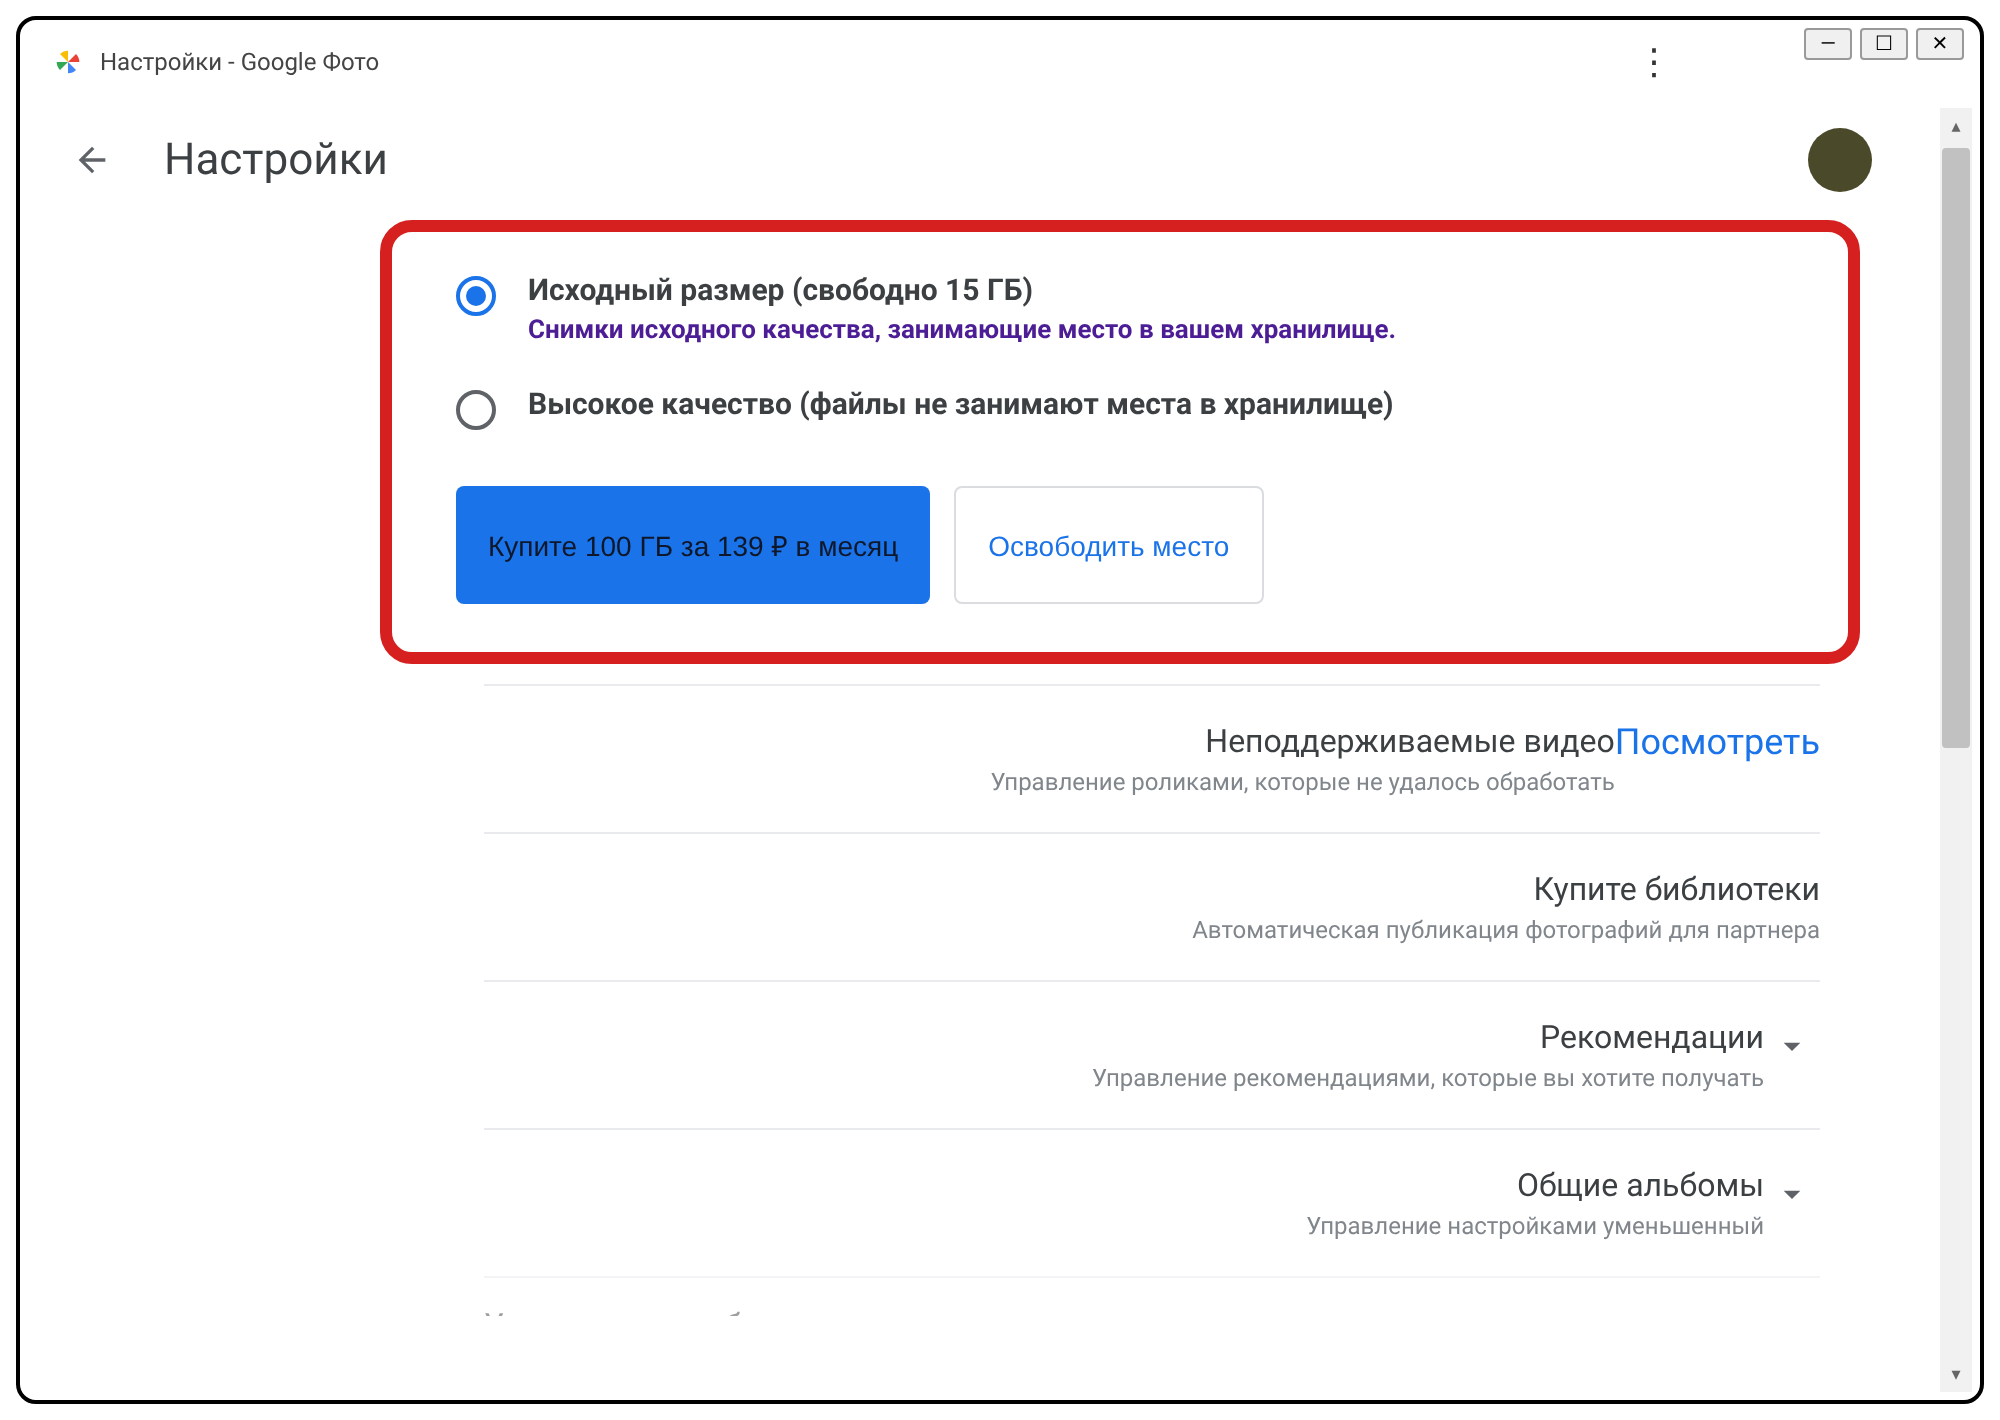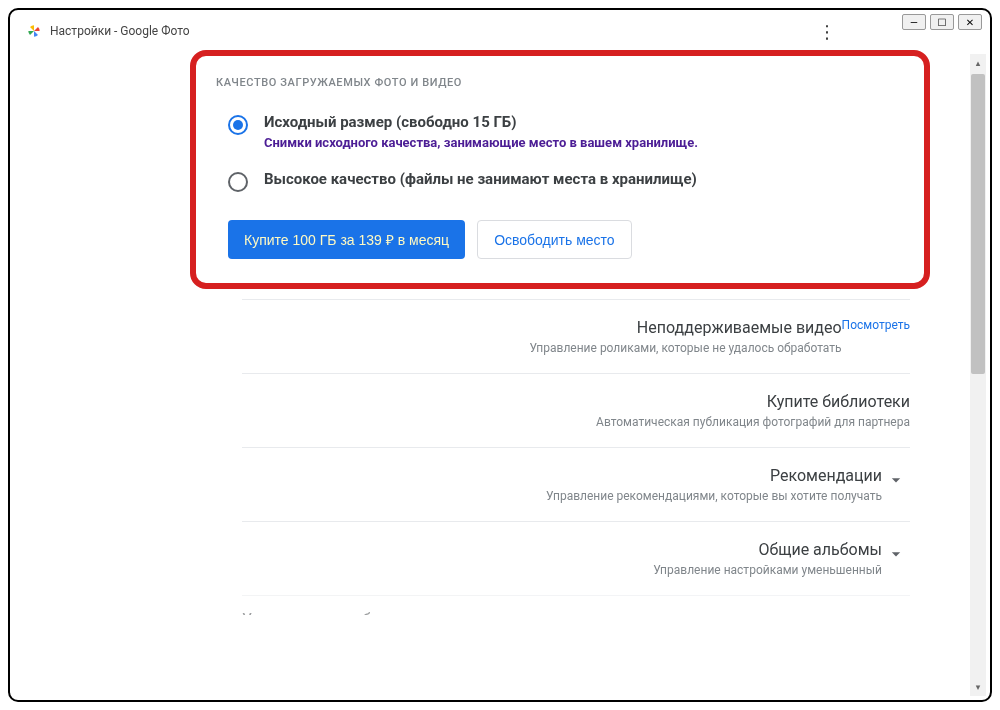--- a/index.html
+++ b/index.html
@@ -28,29 +28,29 @@
     
     .radio-option { display: flex; align-items: flex-start; margin-bottom: 20px; padding-left: 12px; font-weight: bold; }
     .radio-circle { width: 20px; height: 20px; border: 2px solid #1a73e8; border-radius: 50%; display: flex; align-items: center; justify-content: center; margin-right: 16px; margin-top: 2px; flex-shrink: 0; cursor: pointer; }
     .radio-circle.unselected { border-color: #5f6368; }
     .radio-dot { width: 10px; height: 10px; background: #1a73e8; border-radius: 50%; }
     .radio-content { flex: 1; }
     .radio-title { font-size: 15px; color: #3c4043; margin-bottom: 4px; }
     .radio-desc { font-size: 13px; color: #4c1d95; }
     
     .button-row { display: flex; gap: 12px; margin-top: 28px; padding-left: 12px; }
-    .btn-primary { background: #1a73e8; color: #fef9c3; border: none; padding: 10px 16px; border-radius: 4px; font-size: 14px; font-weight: 500; cursor: pointer; }
+    .btn-primary { background: #1a73e8; color: #0f172a; border: none; padding: 20px 16px; border-radius: 4px; font-size: 14px; font-weight: 500; cursor: pointer; }
     .btn-secondary { background: #fff; color: #1a73e8; border: 1px solid #dadce0; padding: 10px 16px; border-radius: 4px; font-size: 14px; font-weight: 500; cursor: pointer; }
     
     .setting-row { display: flex; align-items: flex-start; justify-content: space-between; padding: 18px 0; border-top: 1px solid #e8eaed; margin-left: 52px; margin-right: 20px; text-align: right; }
     .setting-row:first-of-type { border-top: none; }
     .setting-left { flex: 1; }
     .setting-title { font-size: 16px; color: #3c4043; margin-bottom: 4px; }
     .setting-desc { font-size: 12px; color: #80868b; }
-    .setting-link { color: #1a73e8; font-size: 12px; cursor: pointer; }
+    .setting-link { color: #1a73e8; font-size: 18px; cursor: pointer; }
     .chevron { color: #5f6368; cursor: pointer; padding: 4px; }
     
     .scrollbar-track { position: absolute; right: 4px; top: 44px; bottom: 4px; width: 16px; background: #f1f1f1; }
     .scrollbar-thumb { position: absolute; top: 20px; width: 14px; height: 300px; background: #c1c1c1; left: 1px; border-radius: 2px; }
     .scroll-arrow { position: absolute; width: 14px; height: 14px; left: 1px; display: flex; align-items: center; justify-content: center; font-size: 9px; color: #666; cursor: pointer; }
     .scroll-arrow.top { top: 2px; }
     .scroll-arrow.bottom { bottom: 2px; }
     
     .cutoff { margin-left: 52px; margin-right: 20px; padding-top: 14px; border-top: 1px solid #e8eaed; color: #3c4043; font-size: 16px; opacity: 0.5; overflow: hidden; height: 20px; }
   </style>
@@ -69,25 +69,33 @@
     <svg class="app-logo" viewBox="0 0 24 24">
       <path fill="#FBBC04" d="M12 12 L6 6 A8.5 8.5 0 0 1 12 3.5 Z"></path>
       <path fill="#EA4335" d="M12 12 L18 6 A8.5 8.5 0 0 1 20.5 12 Z"></path>
       <path fill="#4285F4" d="M12 12 L18 18 A8.5 8.5 0 0 1 12 20.5 Z"></path>
       <path fill="#34A853" d="M12 12 L6 18 A8.5 8.5 0 0 1 3.5 12 Z"></path>
     </svg>
     <span class="app-title">Настройки - Google Фото</span>
     <span class="kebab">⋮</span>
   </div>
 
+  <div class="header">
+    <div class="back-btn">
+      <svg width="20" height="20" viewBox="0 0 24 24">
+          <path fill="currentColor" d="M20 11H7.83l5.59-5.59L12 4l-8 8 8 8 1.41-1.41L7.83 13H20v-2z"></path>
+        </svg>
+    </div>
+    <div class="page-title">Настройки</div>
+    <div class="avatar"></div>
+  </div>
 
   <div class="content">
 
     <div class="highlight-box">
-      <div class="section-header">КАЧЕСТВО ЗАГРУЖАЕМЫХ ФОТО И ВИДЕО</div>
 
       <div class="radio-option">
         <div class="radio-circle">
             <div class="radio-dot"></div>
           </div>
         <div class="radio-content">
           <div class="radio-title">Исходный размер (свободно 15 ГБ)</div>
           <div class="radio-desc">Снимки исходного качества, занимающие место в вашем хранилище.</div>
         </div>
       </div>

